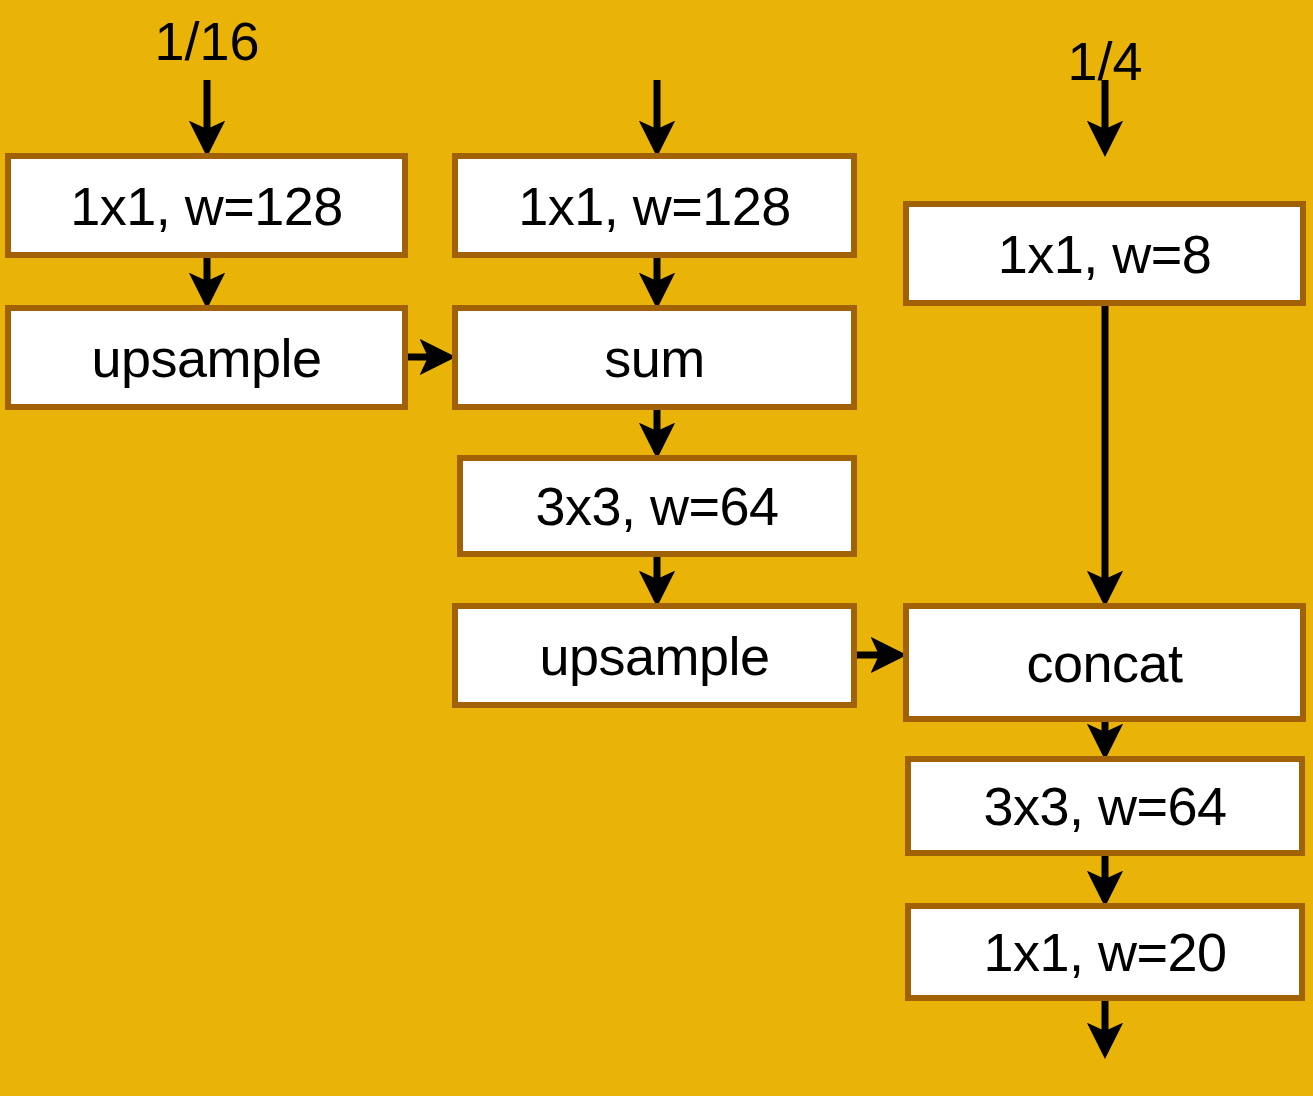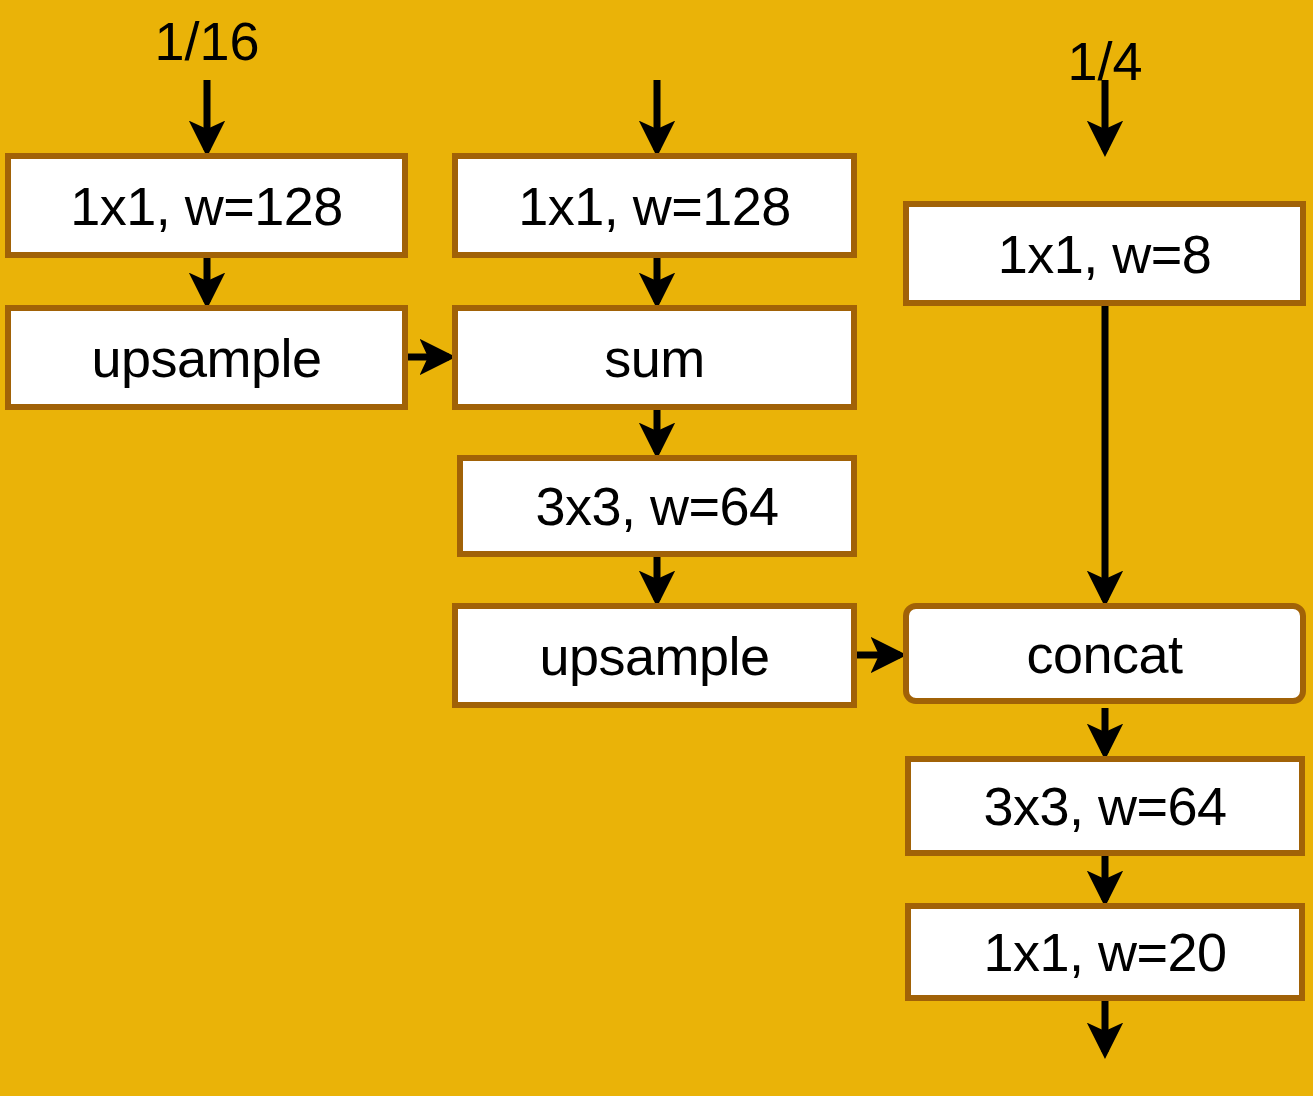--- a/index.html
+++ b/index.html
@@ -98,19 +98,19 @@
   <div class="node-box" style="left:452px; top:153px; width:405px; height:105px;">1x1, w=128</div>
 
   <div class="node-box" style="left:452px; top:305px; width:405px; height:105px;">sum</div>
 
   <div class="node-box" style="left:457px; top:455px; width:400px; height:102px;">3x3, w=64</div>
 
   <div class="node-box" style="left:452px; top:603px; width:405px; height:105px;">upsample</div>
 
   <div class="node-box" style="left:903px; top:153px; width:403px; height:105px;margin-top:48px;">1x1, w=8</div>
 
-  <div class="node-box" style="left:903px; top:603px; width:403px; height:101px;border-radius:13px;">concat</div>
+  <div class="node-box" style="left:903px; top:603px; width:403px; height:119px;">concat</div>
 
   <div class="node-box" style="left:905px; top:756px; width:400px; height:100px;">3x3, w=64</div>
 
   <div class="node-box" style="left:905px; top:903px; width:400px; height:98px;">1x1, w=20</div>
 
 </div>
 
 </body></html>

